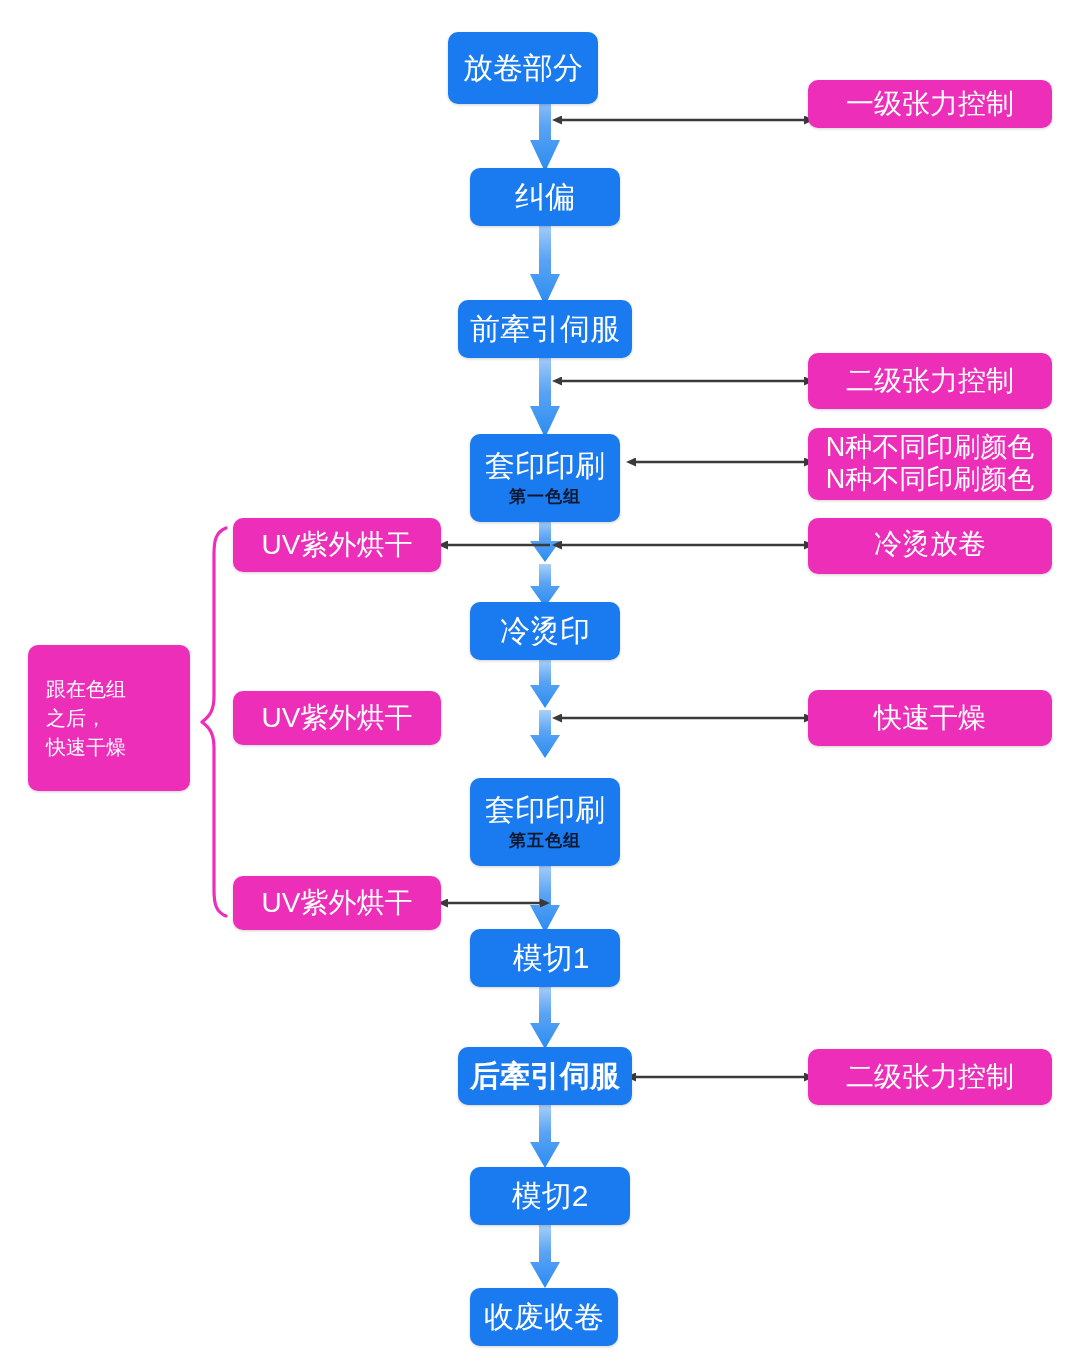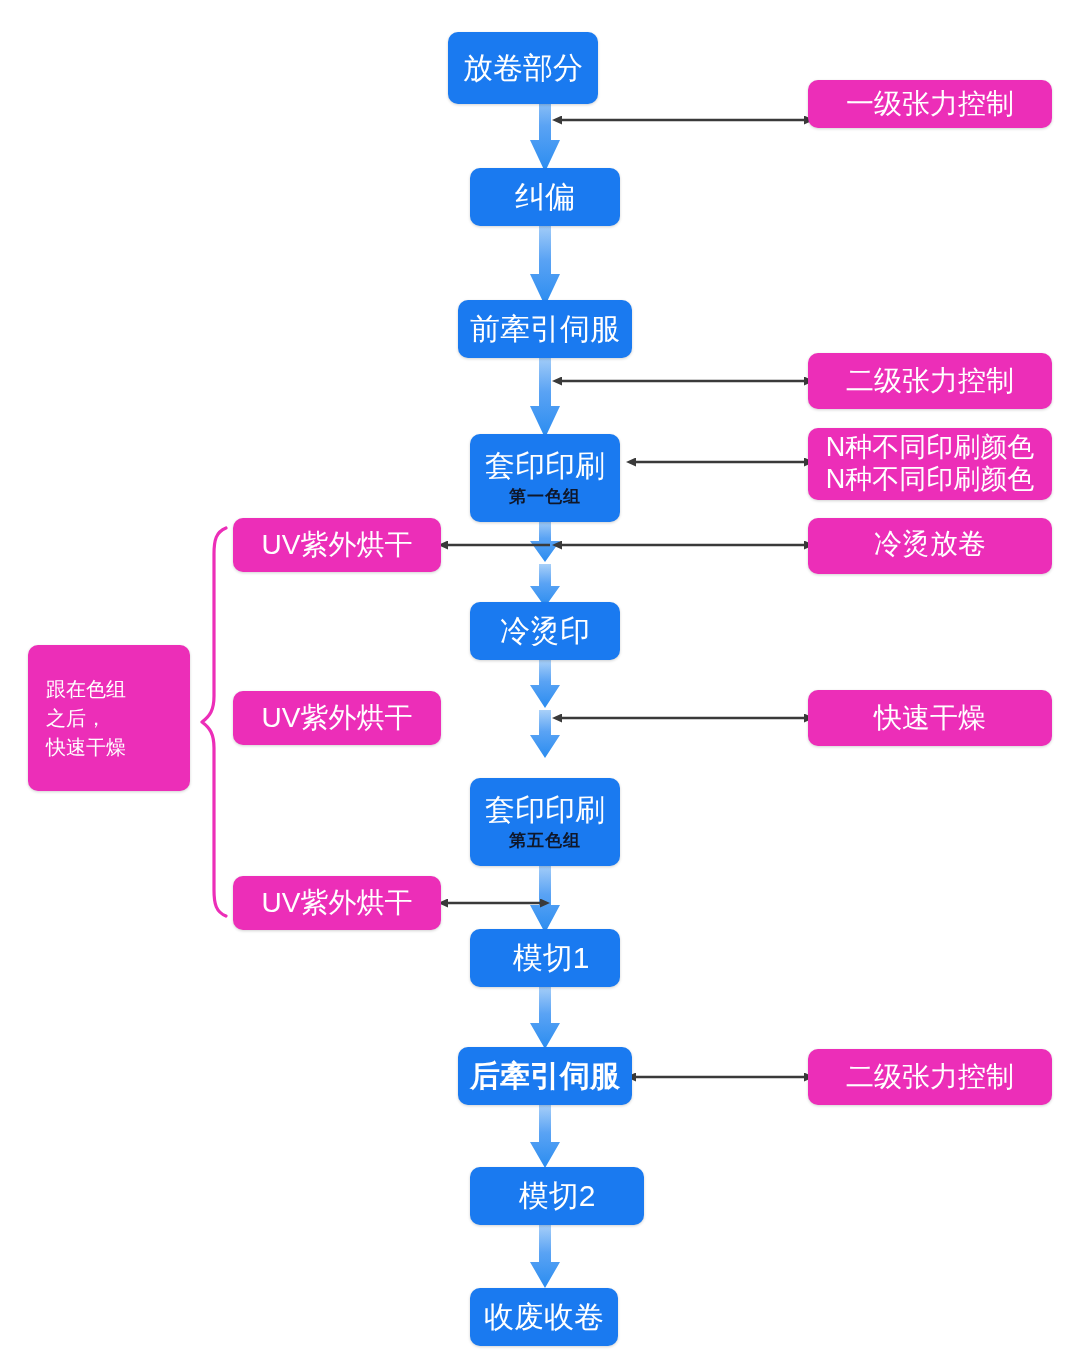--- a/index.html
+++ b/index.html
@@ -226,21 +226,21 @@
   </div>
 
   <div class="node blue" style="left:470px; top:929px; width:150px; height:58px;padding-left:12px;">
     <span>模切1</span>
   </div>
 
   <div class="node blue" style="left:458px; top:1047px; width:174px; height:58px;font-weight:bold;">
     <span>后牽引伺服</span>
   </div>
 
-  <div class="node blue" style="left:470px; top:1167px; width:174px; height:58px;">
+  <div class="node blue" style="left:470px; top:1167px; width:160px; height:58px;">
     <span>模切2</span>
   </div>
 
   <div class="node blue" style="left:470px; top:1288px; width:148px; height:58px;">
     <span>收废收卷</span>
   </div>
 
   <div class="node pink" style="left:808px; top:80px; width:244px; height:48px;">
     <span>一级张力控制</span>
   </div>

